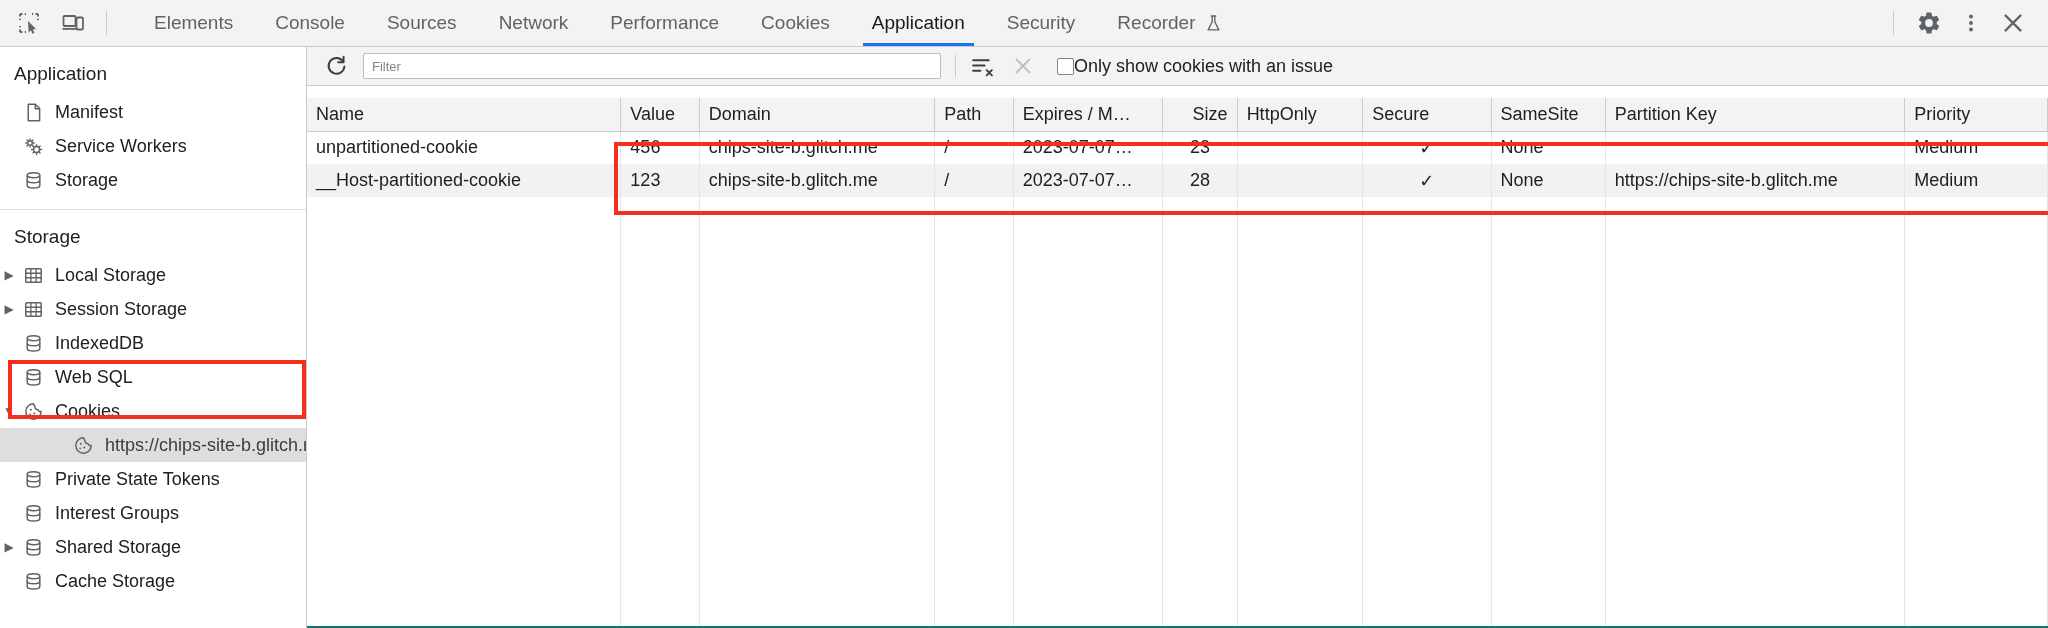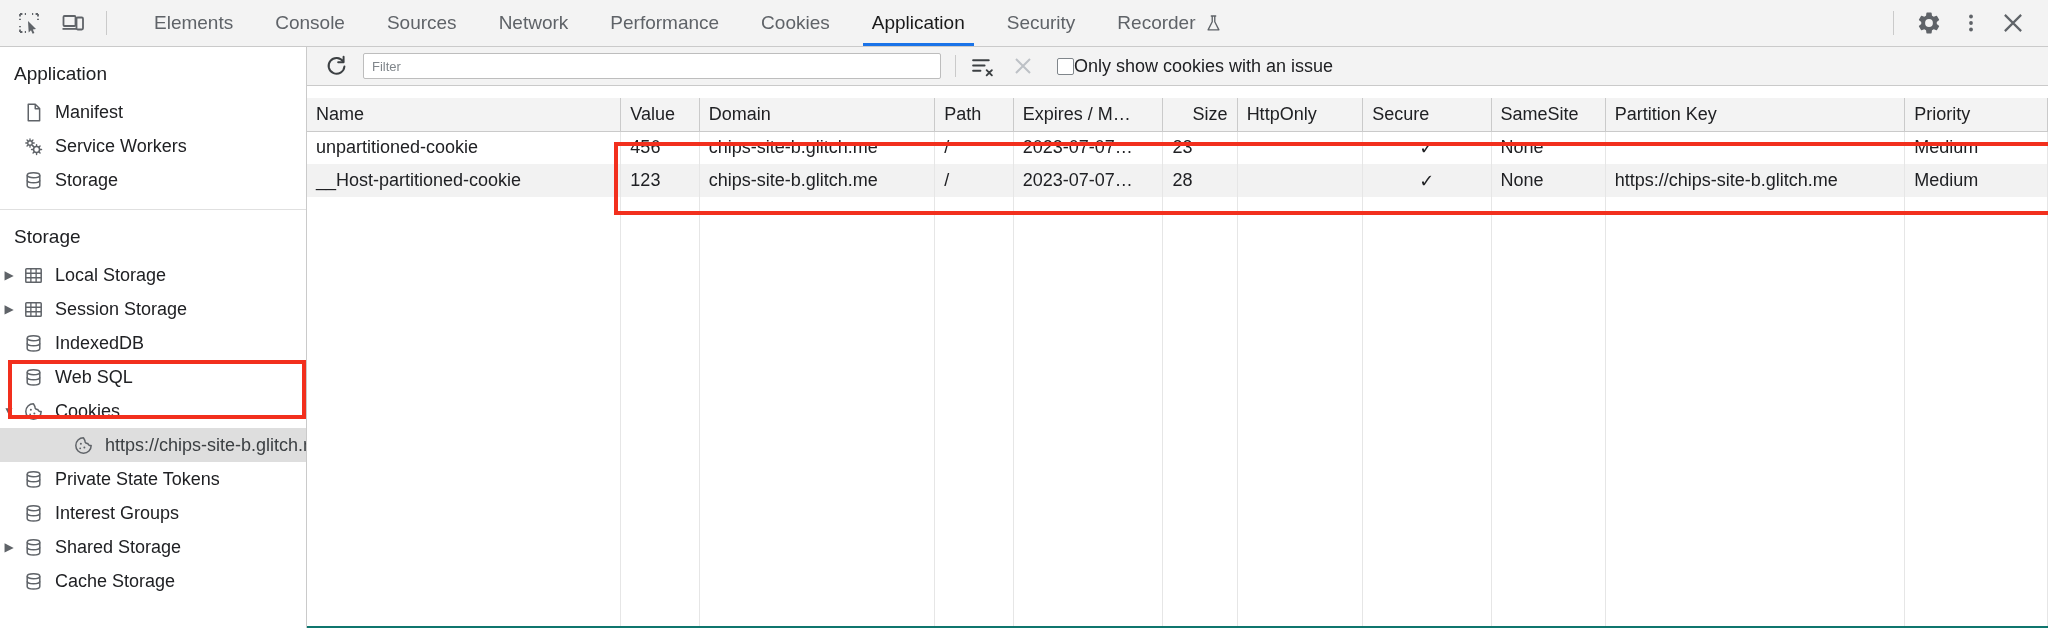--- a/index.html
+++ b/index.html
@@ -172,21 +172,21 @@
     cursor: pointer;
   }
   table.cookie-grid td {
     height: 33px;
     padding: 0 9px;
     border-right: 1px solid #e6e6e6;
     white-space: nowrap; overflow: hidden; text-overflow: ellipsis;
   }
   table.cookie-grid tr.data-row:nth-child(odd) td { background: #ffffff; }
   table.cookie-grid tr.data-row:nth-child(even) td { background: #f2f2f2; }
-  td.num { text-align: left; }
+  td.num { text-align: center; }
   td.center { text-align: center; }
   td.name-cell { padding-left: 26px; }
   tr.filler td { height: 33px; background: #fff !important; border-right: 1px solid #e6e6e6; }
 
   #hl-table {
     position: absolute;
     left: 307px; top: 95px; width: 1737px; height: 73px;
   }
 </style>
 </head>

